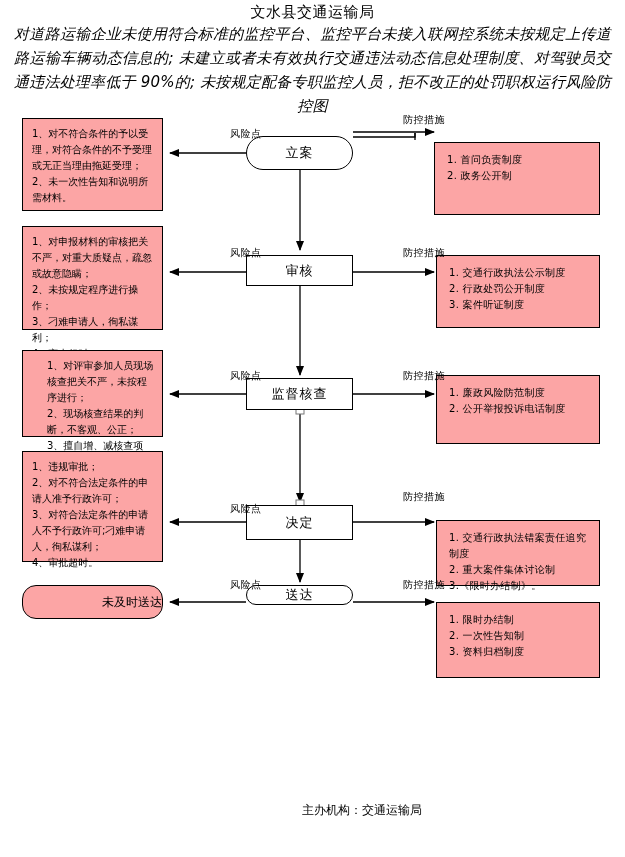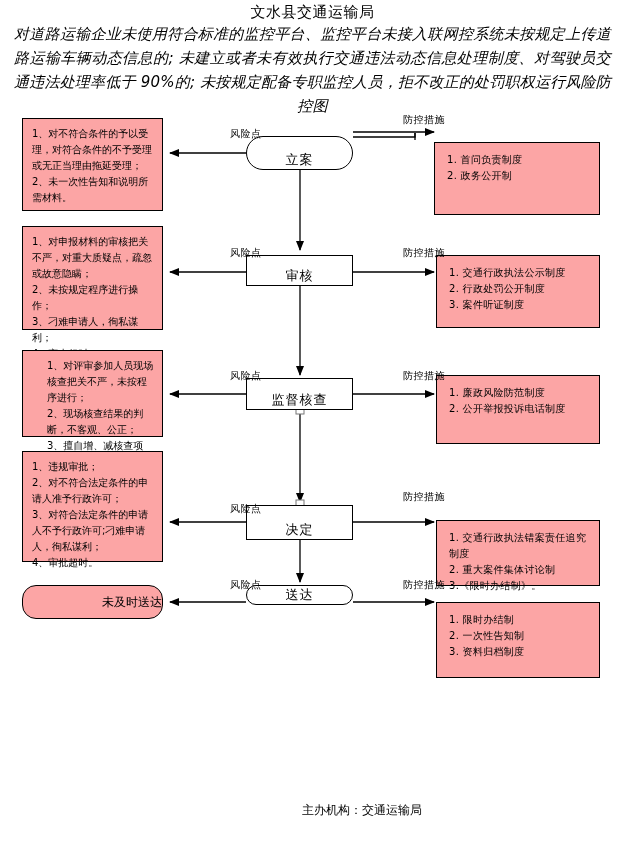--- a/index.html
+++ b/index.html
@@ -85,21 +85,21 @@
     border-radius: 14px;
   }
 
   
   .node {
     position: absolute;
     box-sizing: border-box;
     border: 1px solid #000;
     background: #fff;
     display: flex;
-    align-items: flex-end;
+    align-items: center;
     justify-content: center;
     font-size: 13px;
     letter-spacing: 1px;
   }
   .node.stadium {
     border-radius: 24px;
   }
 
   
   .edge-label {

